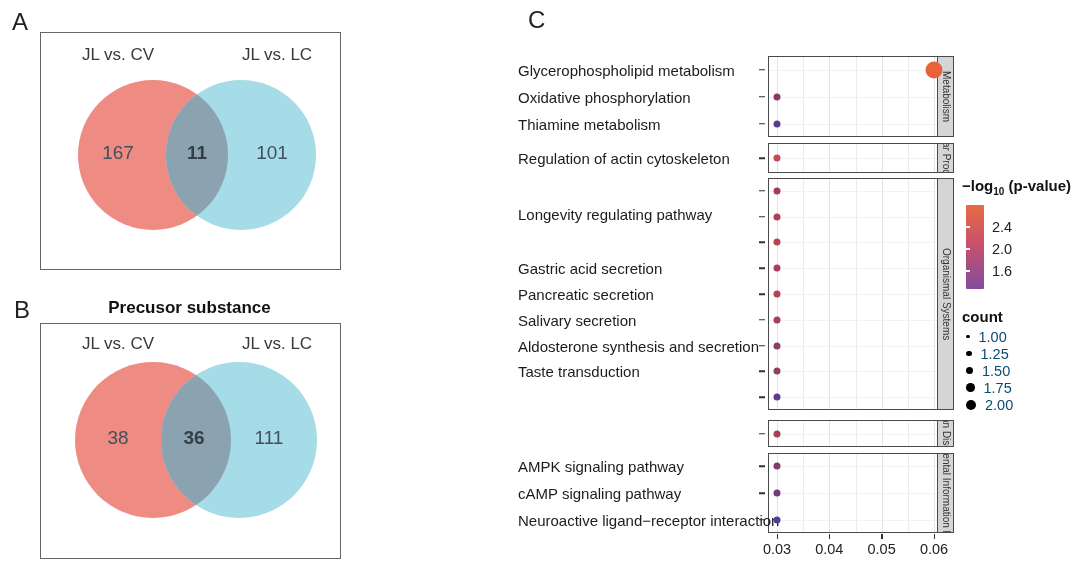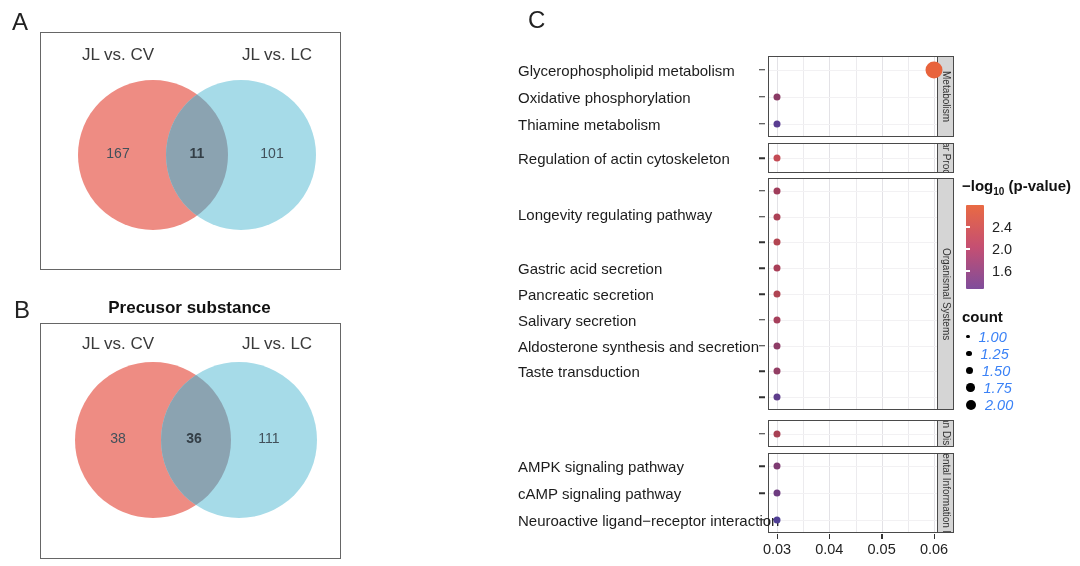--- a/index.html
+++ b/index.html
@@ -3,42 +3,42 @@
 <meta charset="utf-8">
 <style>
   html,body{margin:0;padding:0;background:#ffffff;}
   #figure{position:relative;width:1080px;height:566px;background:#ffffff;overflow:hidden;
           font-family:"Liberation Sans",sans-serif;color:#1a1a1a;}
   .abs{position:absolute;}
   .panel-letter{font-size:24px;color:#222;}
   .venn-title{font-size:17px;font-weight:bold;text-align:center;color:#111;}
   .venn-box{border:1.5px solid #666;background:#fff;}
   .venn-label{font-size:17px;color:#3a3a3a;white-space:nowrap;transform:translateX(-50%);}
-  .venn-num{font-size:14px;color:#41505a;transform:translate(-50%,-50%);white-space:nowrap;}
+  .venn-num{font-size:19px;color:#41505a;transform:translate(-50%,-50%);white-space:nowrap;}
   .venn-num.bold{font-weight:bold;color:#333e46;}
   .facet-box{position:absolute;background:#fff;border:1px solid #4a4a4a;box-sizing:border-box;}
   .strip{position:absolute;background:#d5d5d5;border:1px solid #4a4a4a;box-sizing:border-box;
          display:flex;align-items:center;justify-content:center;overflow:hidden;}
   .strip span{writing-mode:vertical-rl;font-size:10px;color:#333;white-space:nowrap;line-height:1;}
   .gridv{position:absolute;top:0;width:1px;background:#ecebee;}
   .gridh{position:absolute;left:0;height:1px;background:#f2f1f3;}
   .pathway-label{position:absolute;width:238px;text-align:left;font-size:15px;color:#1c1c1c;
                  white-space:nowrap;transform:translateY(-50%);}
   .row-tick{position:absolute;width:6px;height:1.5px;background:#333;transform:translateY(-50%);}
   .dot{position:absolute;border-radius:50%;transform:translate(-50%,-50%);}
   .xtick-mark{position:absolute;width:1.5px;height:5px;background:#333;}
   .xtick-label{position:absolute;width:44px;text-align:center;font-size:14.5px;color:#222;}
   .legend-title{font-size:15px;font-weight:bold;color:#111;white-space:nowrap;}
   .legend-title sub{font-size:10px;}
   .colorbar{position:absolute;width:18px;height:84px;border-radius:1px;}
   .cbar-tick{position:absolute;width:4px;height:1.5px;background:#ffffff;}
   .cbar-label{position:absolute;font-size:14.5px;color:#222;transform:translateY(-50%);}
   .count-row{position:absolute;height:17px;display:flex;align-items:center;}
   .count-dot{border-radius:50%;background:#000;flex:none;margin-right:9px;}
-  .count-label{font-size:14.5px;color:#3b82f6;font-style:italic;}
+  .count-label{font-size:14.5px;color:#0c4a6e;}
   .d1{width:3.5px;height:3.5px;} .d2{width:5.5px;height:5.5px;} .d3{width:7px;height:7px;}
   .d4{width:8.5px;height:8.5px;} .d5{width:10px;height:10px;}
 </style>
 </head>
 <body>
 
 <div id="figure">
 
   <div class="abs panel-letter" style="left:12px;top:8px;">A</div>
   <div class="abs venn-box" style="left:40px;top:32px;width:299px;height:236px;">

